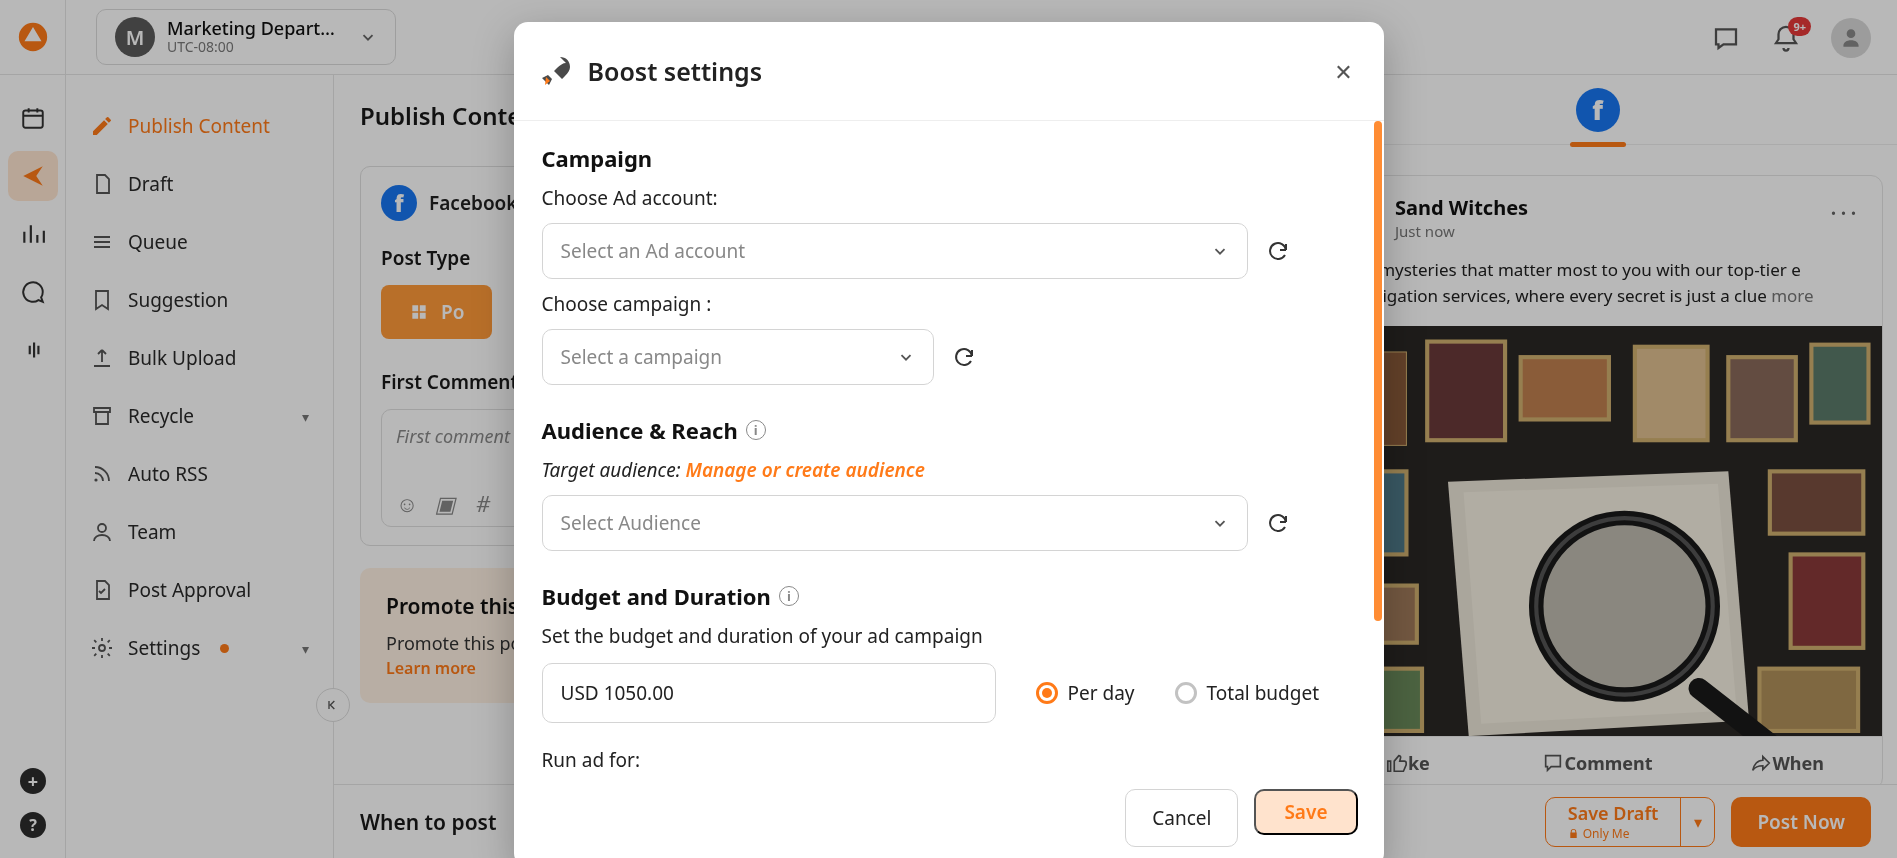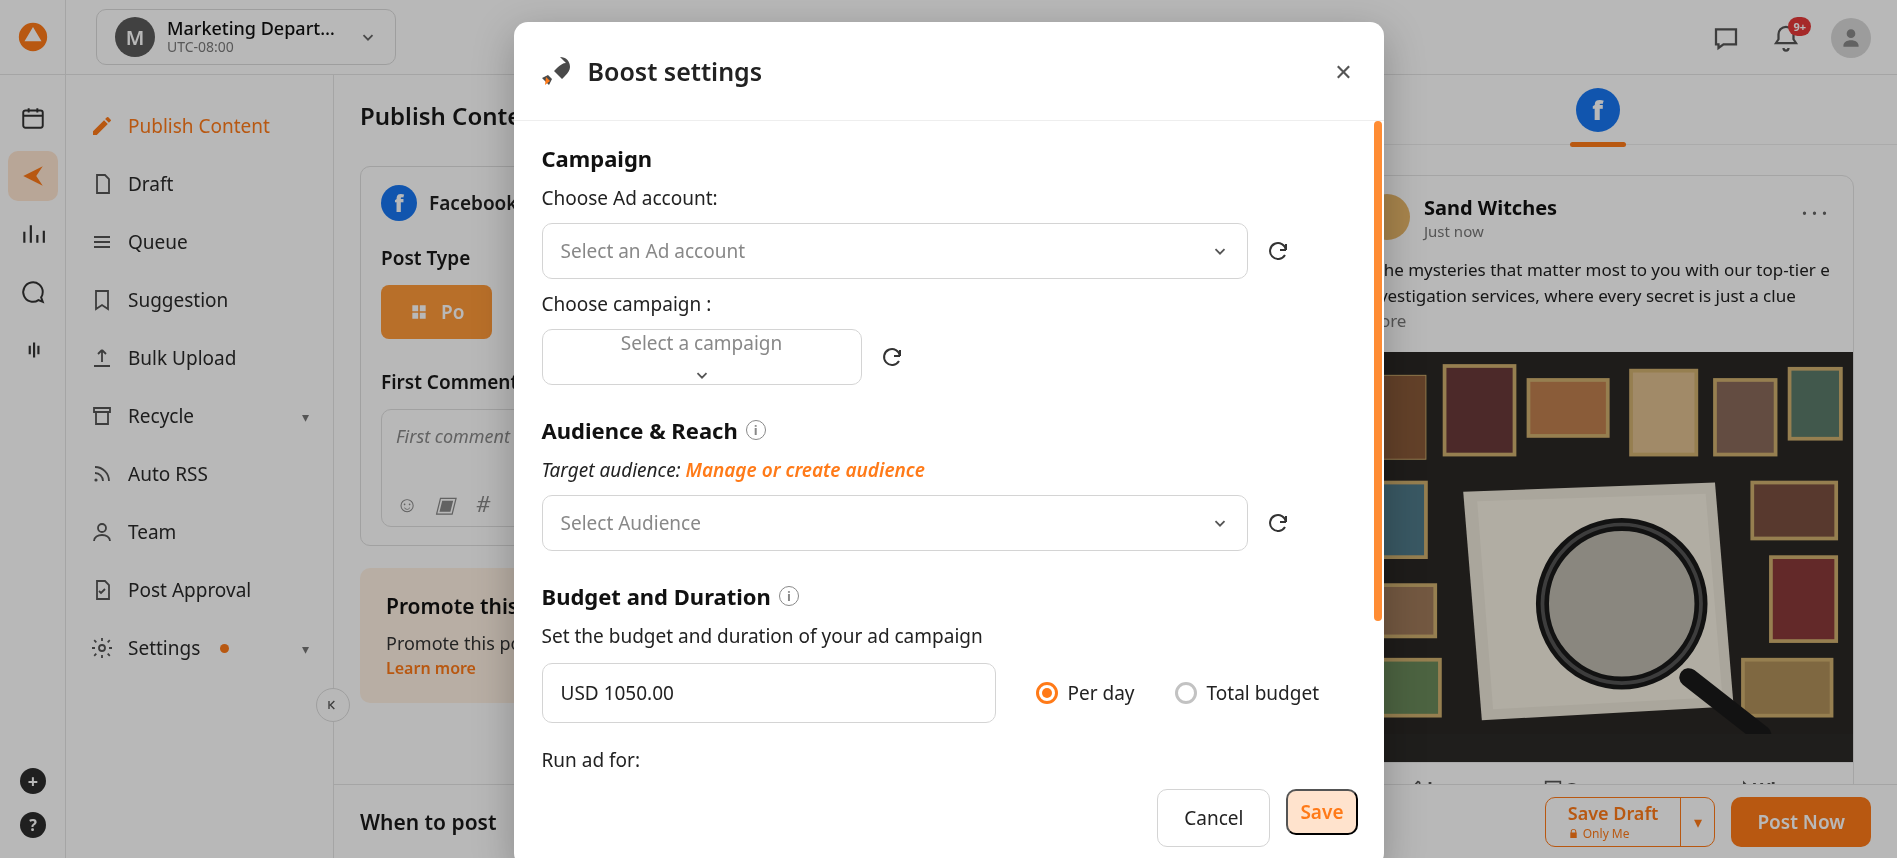--- a/index.html
+++ b/index.html
@@ -68,21 +68,21 @@
   .save-draft-btn .sd-main { font-size: 18px; font-weight: 600; }
   .save-draft-btn .sd-sub { font-size: 12px; color: #ff7a18; display: flex; align-items: center; gap: 4px; }
   .save-draft-chev { width: 34px; border-left: 1px solid #ff7a18; display: flex; align-items: center; justify-content: center; color: #ff7a18; cursor: pointer; }
   .post-now-btn { height: 50px; background: #ff7a18; color: #fff; border-radius: 10px; padding: 0 26px; font-size: 19px; font-weight: 600; display: flex; align-items: center; cursor: pointer; }
 
   
   .preview { position: absolute; top: 75px; right: 0; width: 600px; bottom: 74px; border-left: 1px solid #e5e5e5; background: #fff; }
   .prev-tabs { height: 70px; display: flex; align-items: center; justify-content: center; border-bottom: 1px solid #eee; }
   .fb-tab { width: 44px; height: 44px; border-radius: 50%; background: #1877f2; display: flex; align-items: center; justify-content: center; color: #fff; font-weight: 900; font-size: 26px; position: relative; }
   .fb-tab-underline { position: absolute; bottom: -15px; left: 50%; transform: translateX(-50%); width: 56px; height: 5px; background: #ff7a18; border-radius: 3px; }
-  .prev-card { margin: 30px 43px; border: 1px solid #e5e5e5; border-radius: 12px; overflow: hidden; }
+  .prev-card { margin: 30px 14px; border: 1px solid #e5e5e5; border-radius: 12px; overflow: hidden; }
   .prev-head { padding: 18px 22px 10px; display: flex; align-items: flex-start; gap: 14px; }
   .prev-pic { width: 46px; height: 46px; border-radius: 50%; background: #e8b76a; }
   .prev-name { font-size: 20px; font-weight: 700; color: #111; }
   .prev-time { font-size: 15px; color: #777; }
   .prev-dots { margin-left: auto; color: #666; font-size: 26px; letter-spacing: 3px; cursor: pointer; }
   .prev-body { padding: 6px 22px 18px; font-size: 17px; color: #222; line-height: 1.5; }
   .see-more { color: #777; cursor: pointer; }
   .prev-img { height: 410px; background: #2b2a28; position: relative; overflow: hidden; }
   .stamp-bg { position: absolute; inset: 0; }
   .prev-actions { display: flex; border-top: 1px solid #eee; }
@@ -96,36 +96,36 @@
   .mh-ic { width: 32px; height: 32px; }
   .mh-title { font-size: 25px; font-weight: 600; color: #222; }
   .mh-close { margin-left: auto; width: 28px; height: 28px; color: #555; cursor: pointer; font-size: 22px; display: flex; align-items: center; justify-content: center; }
   .modal-body { padding: 22px 28px 10px; overflow-y: auto; flex: 1; position: relative; }
   .mb-scroll-accent { position: absolute; right: 2px; top: 0; width: 8px; height: 500px; background: #ff8c33; border-radius: 4px; }
   .sec-title { font-size: 22px; font-weight: 700; color: #111; display: flex; align-items: center; gap: 8px; }
   .sub-lbl { margin-top: 12px; font-size: 19px; color: #222; }
   .select-row { margin-top: 12px; display: flex; align-items: center; gap: 18px; }
   .pseudo-select { flex: 0 0 auto; border: 1px solid #d4d4d4; border-radius: 10px; height: 56px; display: flex; align-items: center; padding: 0 18px; color: #888; font-size: 19px; cursor: pointer; justify-content: space-between; }
   .ps-wide { width: 706px; }
-  .ps-narrow { width: 320px; flex-direction: column; }
+  .ps-narrow { width: 392px; }
   .refresh-ic { width: 24px; height: 24px; color: #333; cursor: pointer; }
   .sec-gap { height: 30px; }
   .target-line { font-size: 19px; font-style: italic; }
   .target-link { color: #ff7a18; font-weight: 600; cursor: pointer; }
   .bud-desc { margin-top: 12px; font-size: 19px; color: #222; }
   .bud-input { margin-top: 14px; width: 454px; height: 60px; border: 1px solid #d4d4d4; border-radius: 10px; padding: 0 18px; font-size: 19px; color: #222; }
   .bud-row { display: flex; align-items: center; gap: 40px; }
   .radio-grp { display: flex; align-items: center; gap: 10px; font-size: 19px; color: #222; }
   .radio-outer { width: 22px; height: 22px; border-radius: 50%; border: 3px solid #ff7a18; display: flex; align-items: center; justify-content: center; }
   .radio-outer.off { border-color: #c2c2c2; }
   .radio-inner { width: 10px; height: 10px; border-radius: 50%; background: #ff7a18; }
   .runfor-input { margin-top: 14px; width: 288px; height: 60px; border: 1px solid #d4d4d4; border-radius: 10px; padding: 0 18px; font-size: 19px; }
   .modal-foot { padding: 20px 26px; display: flex; justify-content: flex-end; gap: 16px; }
   .btn-cancel { height: 58px; padding: 0 26px; border: 1px solid #d4d4d4; border-radius: 10px; background: #fff; color: #222; font-size: 19px; cursor: pointer; }
-  .btn-save { height: 46px; padding: 0 12px; border-radius: 10px; background: #ffe3cd; color: #ff7a18; font-size: 19px; font-weight: 600; cursor: pointer; }
+  .btn-save { height: 46px; padding: 0 28px; border-radius: 10px; background: #ffe3cd; color: #ff7a18; font-size: 19px; font-weight: 600; cursor: pointer; }
   input { border: 1px solid #d4d4d4; }
   .stamp { position:absolute; border:4px solid #d0b070; background:#e8d8b0; box-shadow:0 2px 4px rgba(0,0,0,0.4); }
 </style>
 </head>
 <body>
 
 <div class="topbar">
   <div class="logo-box">
     <svg class="logo-icon" viewBox="0 0 48 48">
         <path fill="#ff7a18" d="M24 4a20 20 0 1 0 0 40 20 20 0 0 0 0-40zm0 6l12 20H12L24 10z"></path>

